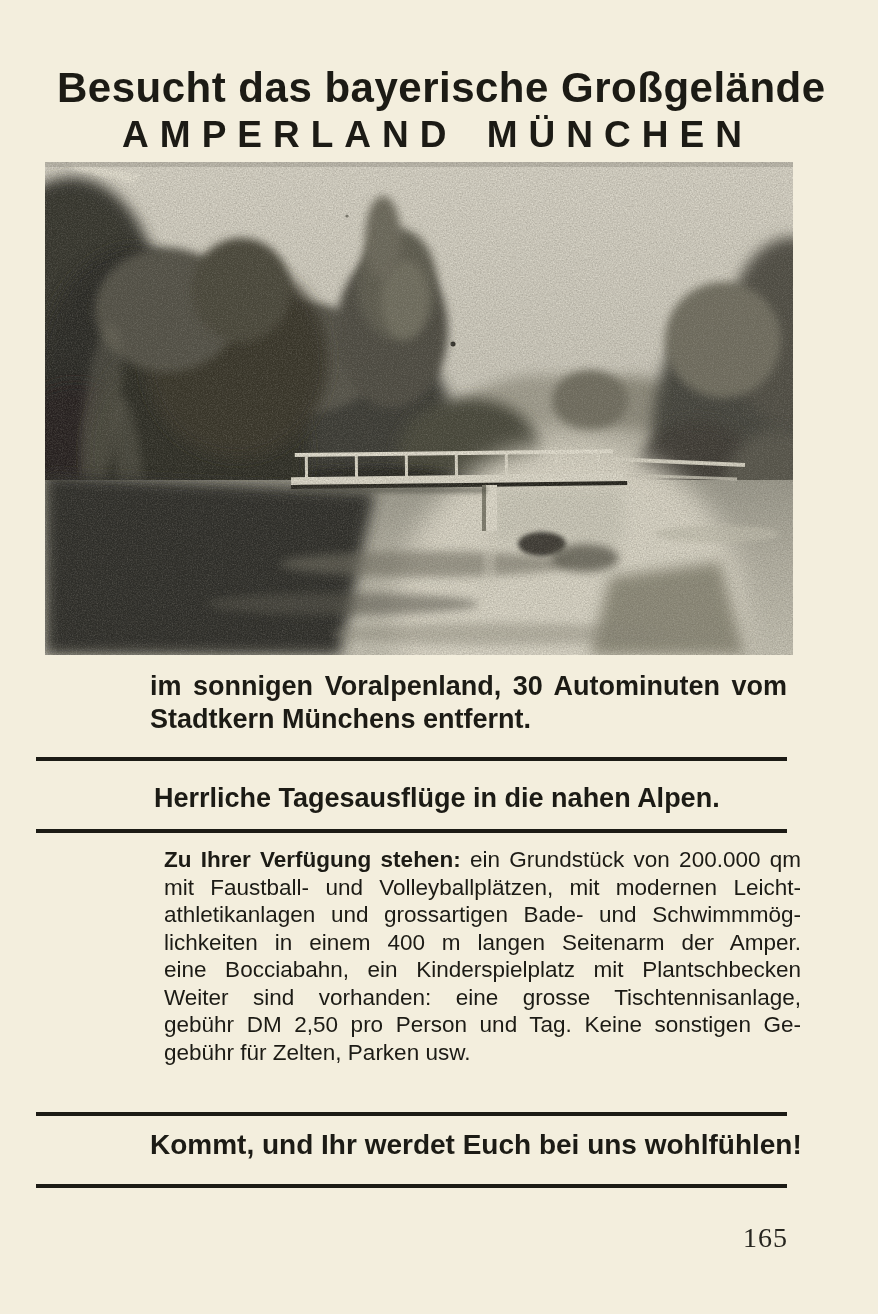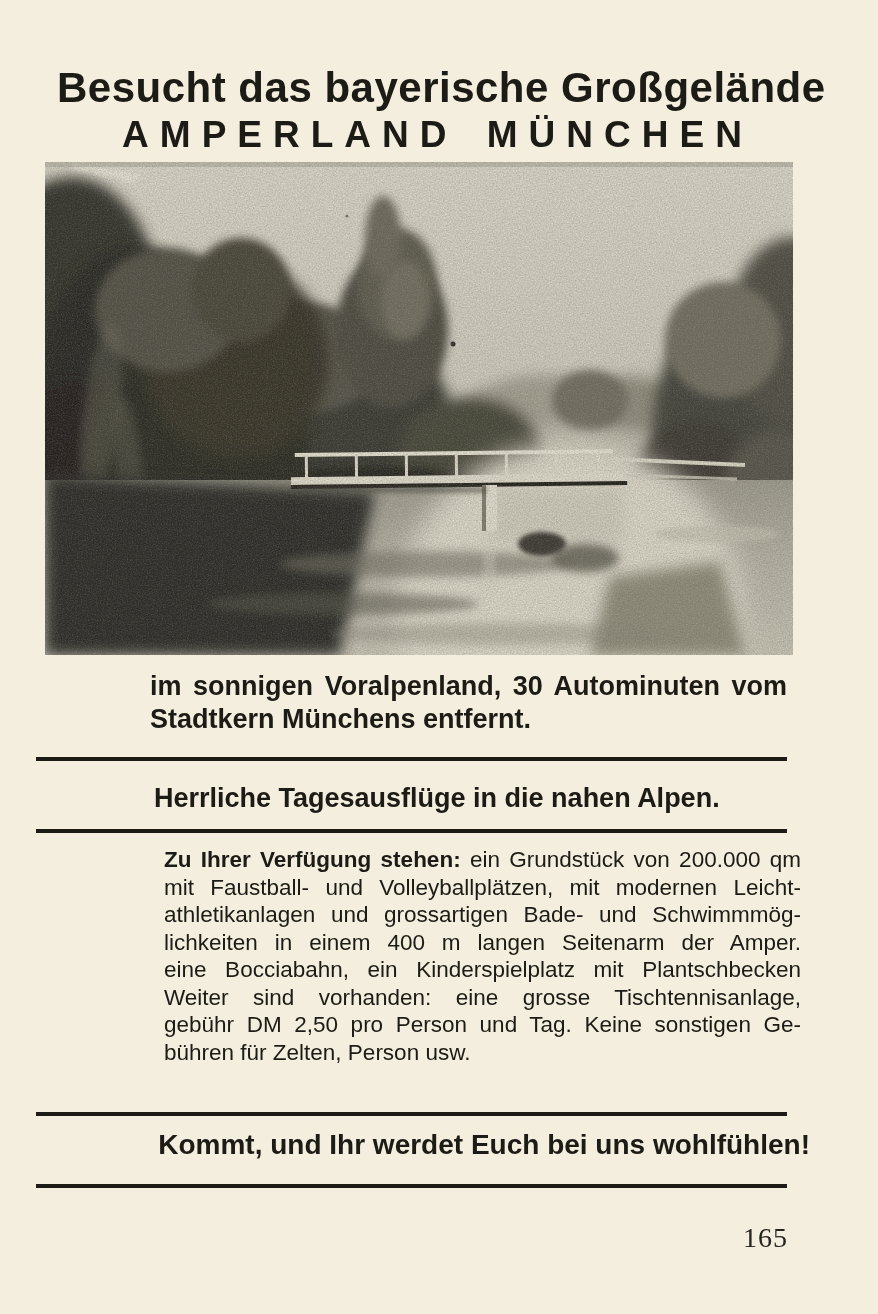--- a/index.html
+++ b/index.html
@@ -89,21 +89,20 @@
   .bodytext .lead { font-weight: 700; }
   .bodytext .last { text-align: left; }
   .closing {
     position: absolute;
     top: 1128px; left: 150px; width: 660px;
     margin: 0;
     font-size: 28px;
     font-weight: 700;
     line-height: 34px;
     white-space: nowrap;
-    text-align: right;
   }
   .page-number {
     position: absolute;
     top: 1222px; left: 743px;
     font-family: "Liberation Serif", serif;
     font-size: 28px;
     letter-spacing: 1px;
     color: #26251f;
   }
 </style>
@@ -252,21 +251,21 @@
   <div class="rule rule-2"></div>
 
   <div class="bodytext">
     <div class="jline"><span class="lead">Zu Ihrer Verfügung stehen:</span><span> ein Grundstück von 200.000 qm</span></div>
     <div class="jline">mit Faustball- und Volleyballplätzen, mit modernen Leicht-</div>
     <div class="jline">athletikanlagen und grossartigen Bade- und Schwimmmög-</div>
     <div class="jline">lichkeiten in einem 400 m langen Seitenarm der Amper.</div>
     <div class="jline">eine Bocciabahn, ein Kinderspielplatz mit Plantschbecken</div>
     <div class="jline">Weiter sind vorhanden: eine grosse Tischtennisanlage,</div>
     <div class="jline">gebühr DM 2,50 pro Person und Tag. Keine sonstigen Ge-</div>
-    <div class="last">bühren für Zelten, Person usw.</div>
+    <div class="last">gebühr für Zelten, Parken usw.</div>
   </div>
 
   <div class="rule rule-3"></div>
 
   <p class="closing">Kommt, und Ihr werdet Euch bei uns wohlfühlen!</p>
 
   <div class="rule rule-4"></div>
 
   <div class="page-number">165</div>
 

